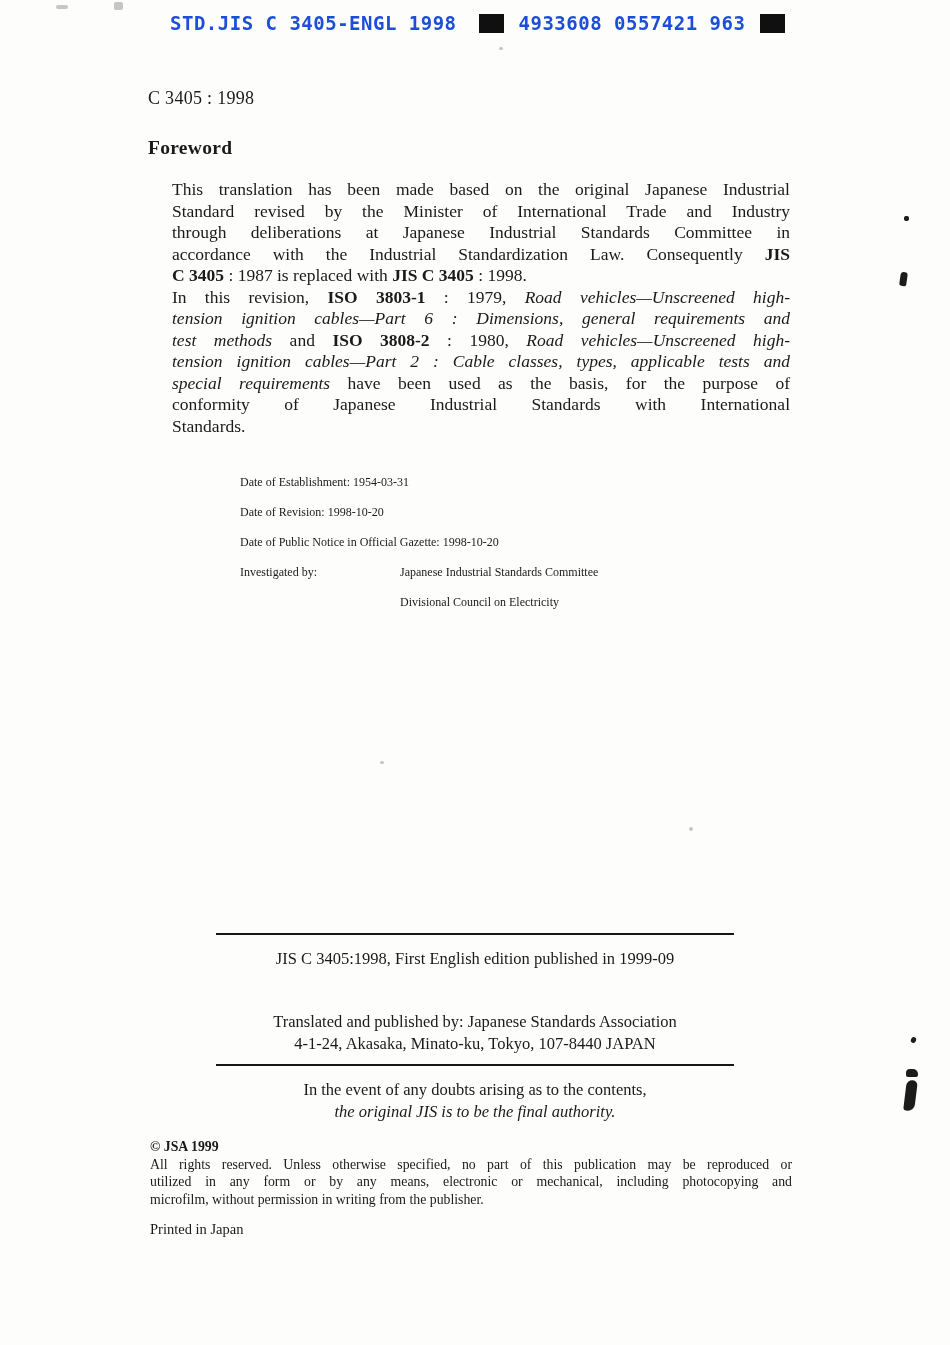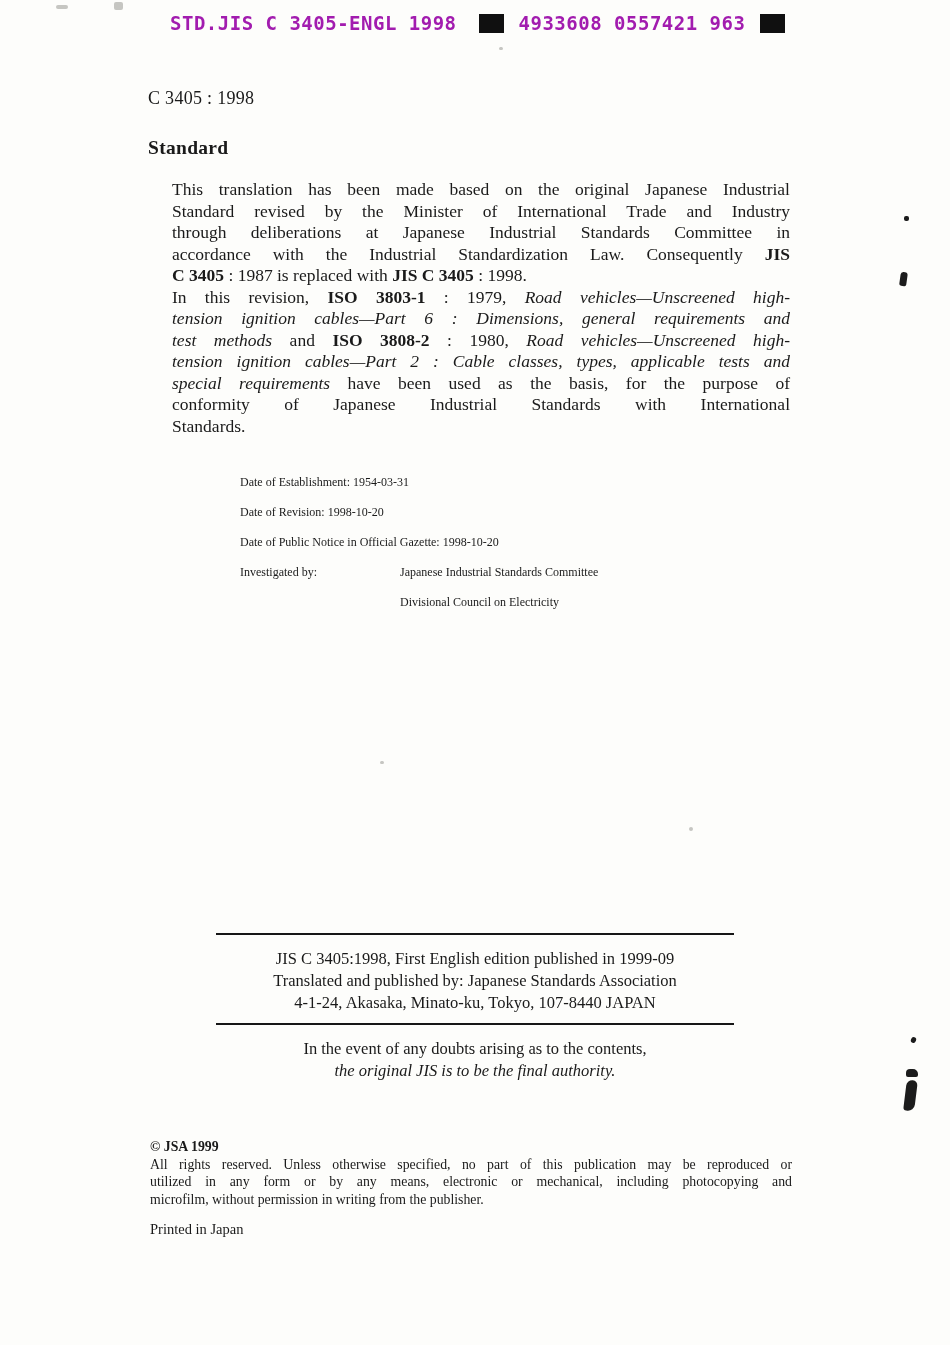--- a/index.html
+++ b/index.html
@@ -21,21 +21,21 @@
   .ocr-header {
     position: absolute;
     left: 170px;
     top: 12px;
     display: flex;
     align-items: center;
     font-family: "DejaVu Sans Mono", monospace;
     font-weight: 700;
     font-size: 19px;
     letter-spacing: 0.5px;
-    color: #a21caf;
+    color: #1d4ed8;
     white-space: nowrap;
   }
   .ocr-block {
     display: inline-block;
     width: 25px;
     height: 19px;
     background: #101010;
   }
   .ocr-block.first { margin-left: 22px; margin-right: 15px; }
   .ocr-block.second { margin-left: 15px; }
@@ -90,21 +90,21 @@
     width: 518px;
     text-align: center;
     font-size: 16.5px;
   }
   .rule {
     border: 0;
     border-top: 2px solid #161616;
     margin: 0;
   }
   .edition-note { margin-top: 13px; line-height: 22px; }
-  .translated-by { line-height: 22px; }
+  .translated-by { margin-top: 41px; line-height: 22px; }
   .address { line-height: 22px; }
   .rule2 { margin-top: 9px; }
   .disclaimer1 { margin-top: 13px; line-height: 22px; }
   .disclaimer2 { line-height: 22px; font-style: italic; }
 
   
   .copyright {
     position: absolute;
     left: 150px;
     top: 1138px;
@@ -147,21 +147,21 @@
 
   <div class="ocr-header">
     <span>STD.JIS C 3405-ENGL 1998</span>
     <span class="ocr-block first"></span>
     <span>4933608 0557421 963</span>
     <span class="ocr-block second"></span>
   </div>
 
   <div class="std-number">C 3405 : 1998</div>
 
-  <div class="foreword-title">Standard</div>
+  <div class="foreword-title">Foreword</div>
 
   <div class="foreword-body">
     <div class="fline"><span>This translation has been made based on the original Japanese Industrial</span></div>
     <div class="fline"><span>Standard revised by the Minister of International Trade and Industry</span></div>
     <div class="fline"><span>through deliberations at Japanese Industrial Standards Committee in</span></div>
     <div class="fline"><span>accordance with the Industrial Standardization Law.  Consequently </span><span class="b">JIS</span></div>
     <div class="fline nojust"><span class="b">C 3405</span><span> : 1987 is replaced with </span><span class="b">JIS C 3405</span><span> : 1998.</span></div>
     <div class="fline"><span>In this revision, </span><span class="b">ISO 3803-1</span><span> : 1979, </span><span class="i">Road vehicles—Unscreened high-</span></div>
     <div class="fline"><span class="i">tension ignition cables—Part 6 : Dimensions, general requirements and</span></div>
     <div class="fline"><span class="i">test methods</span><span> and </span><span class="b">ISO 3808-2</span><span> : 1980, </span><span class="i">Road vehicles—Unscreened high-</span></div>

